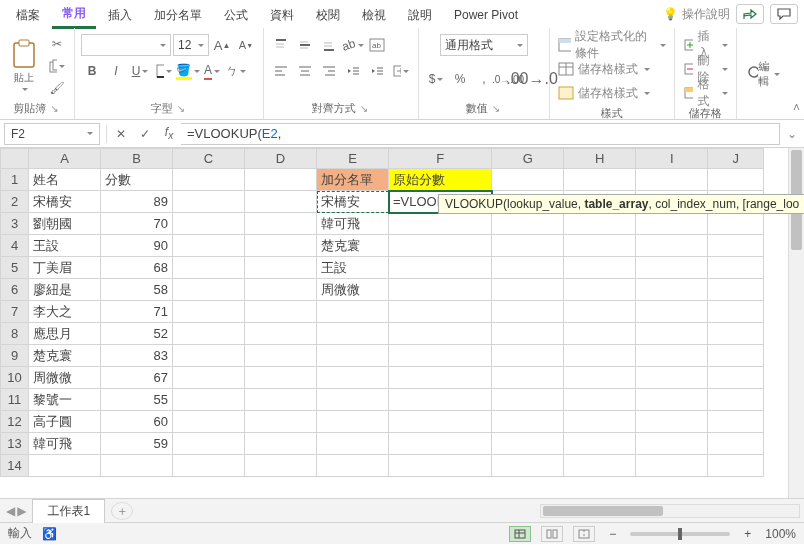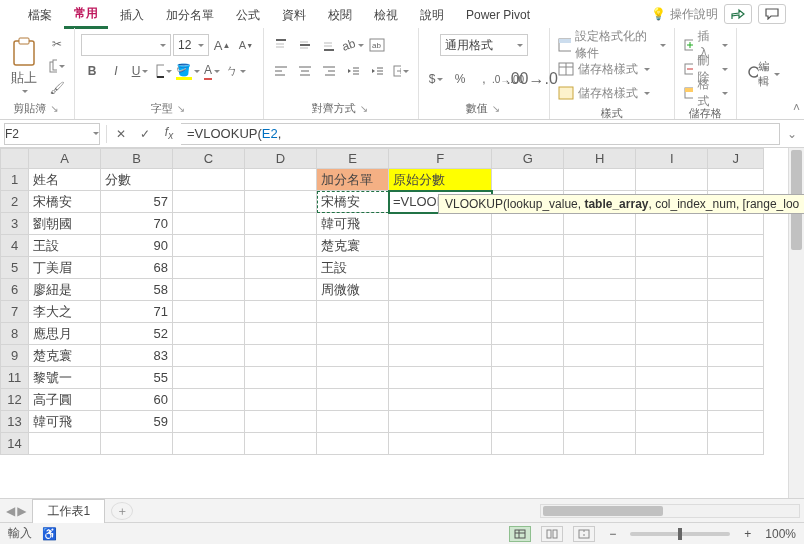--- a/index.html
+++ b/index.html
@@ -1,21 +1,21 @@
 <!DOCTYPE html>
 <html><head>
 <meta charset="utf-8">
 <style>
   * { box-sizing: border-box; margin: 0; padding: 0; font-family: "Microsoft JhengHei", "PingFang TC", sans-serif; }
   body { background: #fff; font-size: 12px; color: #444; width: 804px; height: 545px; overflow: hidden; position: relative; }
   
   
-  .tabs { display: flex; align-items: center; height: 28px; padding: 0 18px; border-bottom: 0; gap: 2px; }
+  .tabs { display: flex; align-items: center; height: 28px; padding: 0 6px; border-bottom: 0; gap: 2px; }
   .tab { padding: 6px 10px 4px; font-size: 12px; cursor: pointer; color: #444; }
-  .tab.active { color: #be185d; border-bottom: 3px solid #217346; font-weight: 600; }
+  .tab.active { color: #8b5cf6; border-bottom: 3px solid #217346; font-weight: 600; }
   .tabs .spacer { flex: 1; }
   .search-hint { color: #888; font-size: 12px; display: flex; align-items: center; gap: 4px; }
   .iconbtn { width: 28px; height: 20px; border: 1px solid #ccc; border-radius: 3px; display: flex; align-items: center; justify-content: center; margin-left: 4px; }
   
   
   .ribbon { display: flex; height: 92px; border-bottom: 1px solid #d4d4d4; background: #fff; }
   .group { display: flex; flex-direction: column; border-right: 1px solid #e1e1e1; padding: 2px 6px 0; }
   .group-body { flex: 1; display: flex; align-items: flex-start; gap: 4px; padding-top: 4px; }
   .group-label { font-size: 11px; color: #666; padding: 2px 0 3px; display:flex; justify-content:center; align-items:center; gap:2px;}
   .col { display: flex; flex-direction: column; gap: 2px; }
@@ -28,21 +28,21 @@
   .sizebox { width: 36px; height: 22px; border: 1px solid #ccc; display: flex; align-items: center; padding: 0 4px; justify-content: space-between; }
   .paste-big { width: 36px; text-align: center; }
   .paste-big svg { margin: 0 auto 2px; display:block; }
   .mini-col .rbtn { width: 22px; height: 20px; }
   .launcher { font-size: 10px; color:#999; padding:0 2px; }
   .txtitem { display:flex; align-items:center; gap:4px; color:#888; font-size:12px; height:22px; padding:0 2px;}
   .accent-border { border-bottom: 2px solid #d9534f; padding-bottom:1px; }
   
   
   .fxbar { display: flex; align-items: center; height: 28px; border-bottom: 1px solid #d4d4d4; }
-  .namebox { width: 96px; height: 22px; margin: 0 4px; border: 1px solid #ccc; display: flex; align-items: center; padding: 0 0; justify-content: space-between; background:#fff;}
+  .namebox { width: 96px; height: 22px; margin: 0 4px; border: 1px solid #ccc; display: flex; align-items: center; padding: 0 6px; justify-content: space-between; background:#fff;}
   .fx-btn { width: 24px; height: 22px; display: flex; align-items: center; justify-content: center; color: #666; }
   .fx-sep { width:1px; height:18px; background:#ddd; margin:0 2px;}
   .formula-input { flex: 1; height: 22px; border: 1px solid #ccc; border-left:none; padding: 0 6px; display:flex; align-items:center; font-size: 13px; background:#fff;}
   .formula-input .arg { color: #0070c0; }
   
   
   .grid-wrap { position: relative; height: 350px; overflow: hidden; background:#fff;}
   table.grid { border-collapse: collapse; table-layout: fixed; }
   .grid th, .grid td { border: 1px solid #d4d4d4; font-size: 13px; height: 22px; padding: 0 4px; background: #fff; text-align: left; font-weight: normal; overflow: hidden; white-space: nowrap; }
   .grid thead th { background: #e6e6e6; text-align: center; color: #555; font-weight: normal; height: 20px; }
@@ -112,21 +112,21 @@
 
 <div class="ribbon">
 
   <div class="group">
     <div class="group-body">
       <div class="paste-big rbtn dd" style="flex-direction:column;height:64px;">
         <svg width="28" height="30">
             <rect x="4" y="4" width="20" height="24" rx="2" fill="none" stroke="#b37b3a" stroke-width="1.5"></rect>
             <rect x="9" y="1" width="10" height="6" rx="1" fill="#fff" stroke="#b37b3a"></rect>
           </svg>
-        <span style="font-size:13px;">貼上</span>
+        <span style="font-size:10px;">貼上</span>
       </div>
       <div class="col mini-col">
         <div class="rbtn">
             <span>✂</span>
           </div>
         <div class="rbtn dd">
             <svg width="14" height="14">
               <rect x="1" y="3" width="8" height="10" fill="none" stroke="#888"></rect>
               <rect x="4" y="1" width="8" height="10" fill="#fff" stroke="#888"></rect>
             </svg>
@@ -438,21 +438,21 @@
         <td class="e-head">加分名單</td>
         <td class="f-head">原始分數</td>
         <td></td>
           <td></td>
           <td></td>
           <td></td>
       </tr>
       <tr>
           <th>2</th>
         <td>宋橋安</td>
-        <td class="num">57</td>
+        <td class="num">89</td>
         <td></td>
           <td></td>
         <td class="editing-src">宋橋安</td>
         <td class="editing-cell" style="overflow:visible;">
           <span style="white-space:nowrap;"><span>=VLOOKUP(</span><span style="color:#0070c0;">E2</span><span>,</span></span>
         </td>
         <td></td>
           <td></td>
           <td></td>
           <td></td>
@@ -532,20 +532,33 @@
           <td></td>
           <td></td>
           <td></td>
           <td></td>
           <td></td>
         </tr>
       <tr>
           <th>9</th>
           <td>楚克寰</td>
           <td class="num">83</td>
+          <td></td>
+          <td></td>
+          <td></td>
+          <td></td>
+          <td></td>
+          <td></td>
+          <td></td>
+          <td></td>
+        </tr>
+      <tr>
+          <th>10</th>
+          <td>周微微</td>
+          <td class="num">67</td>
           <td></td>
           <td></td>
           <td></td>
           <td></td>
           <td></td>
           <td></td>
           <td></td>
           <td></td>
         </tr>
       <tr>

